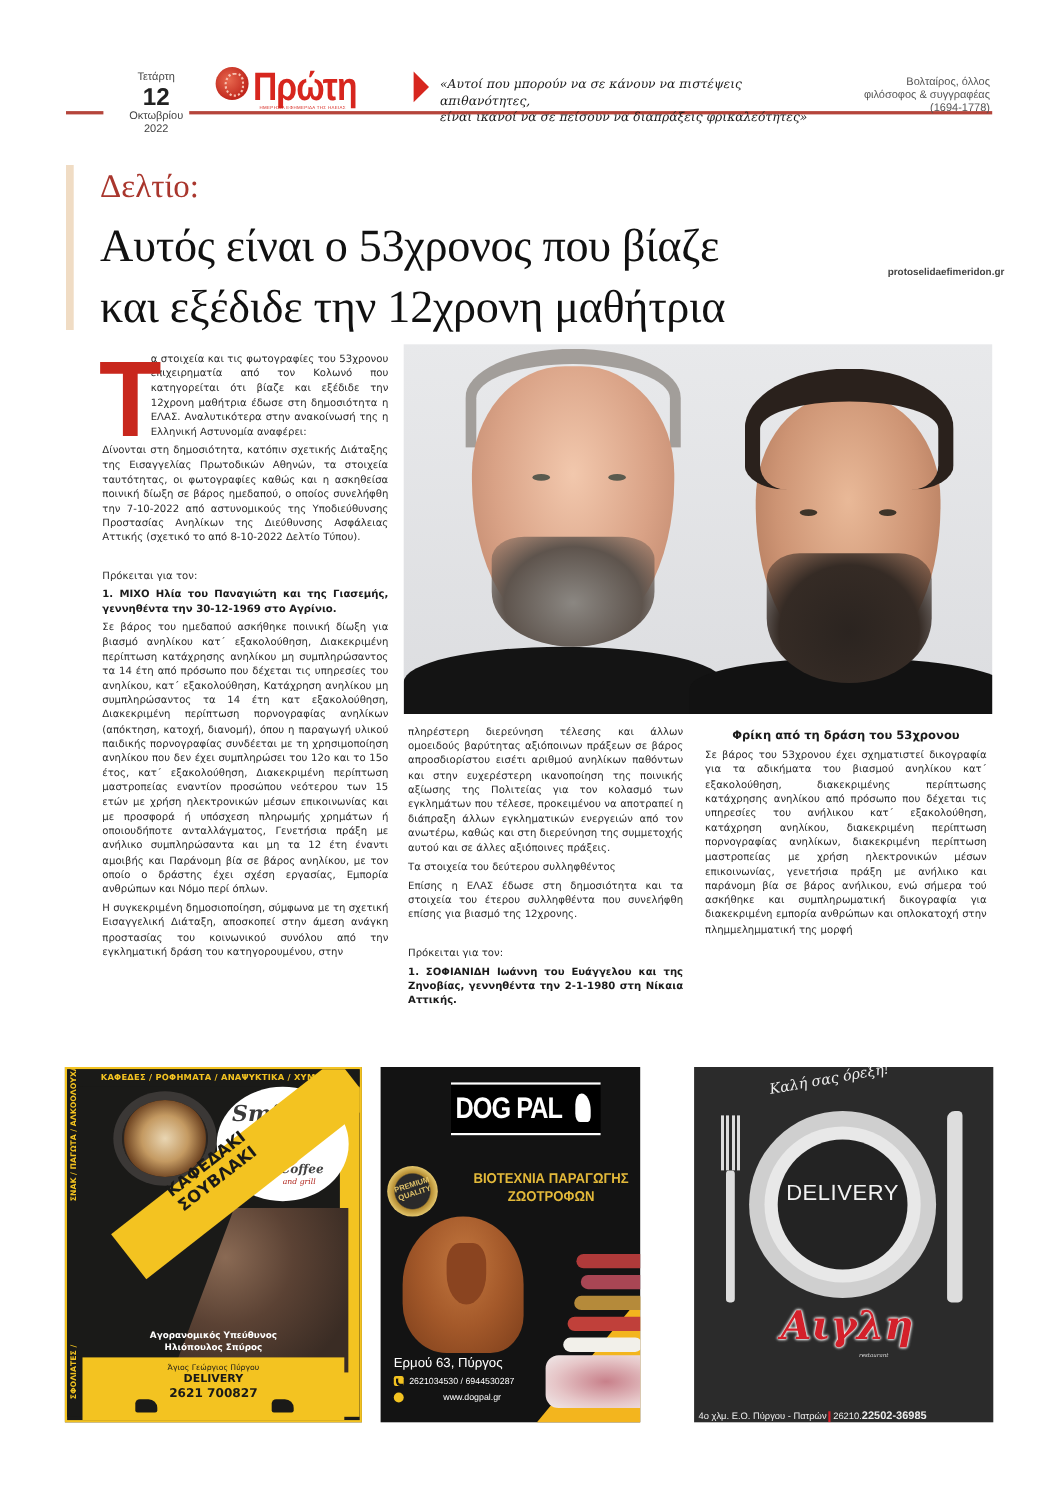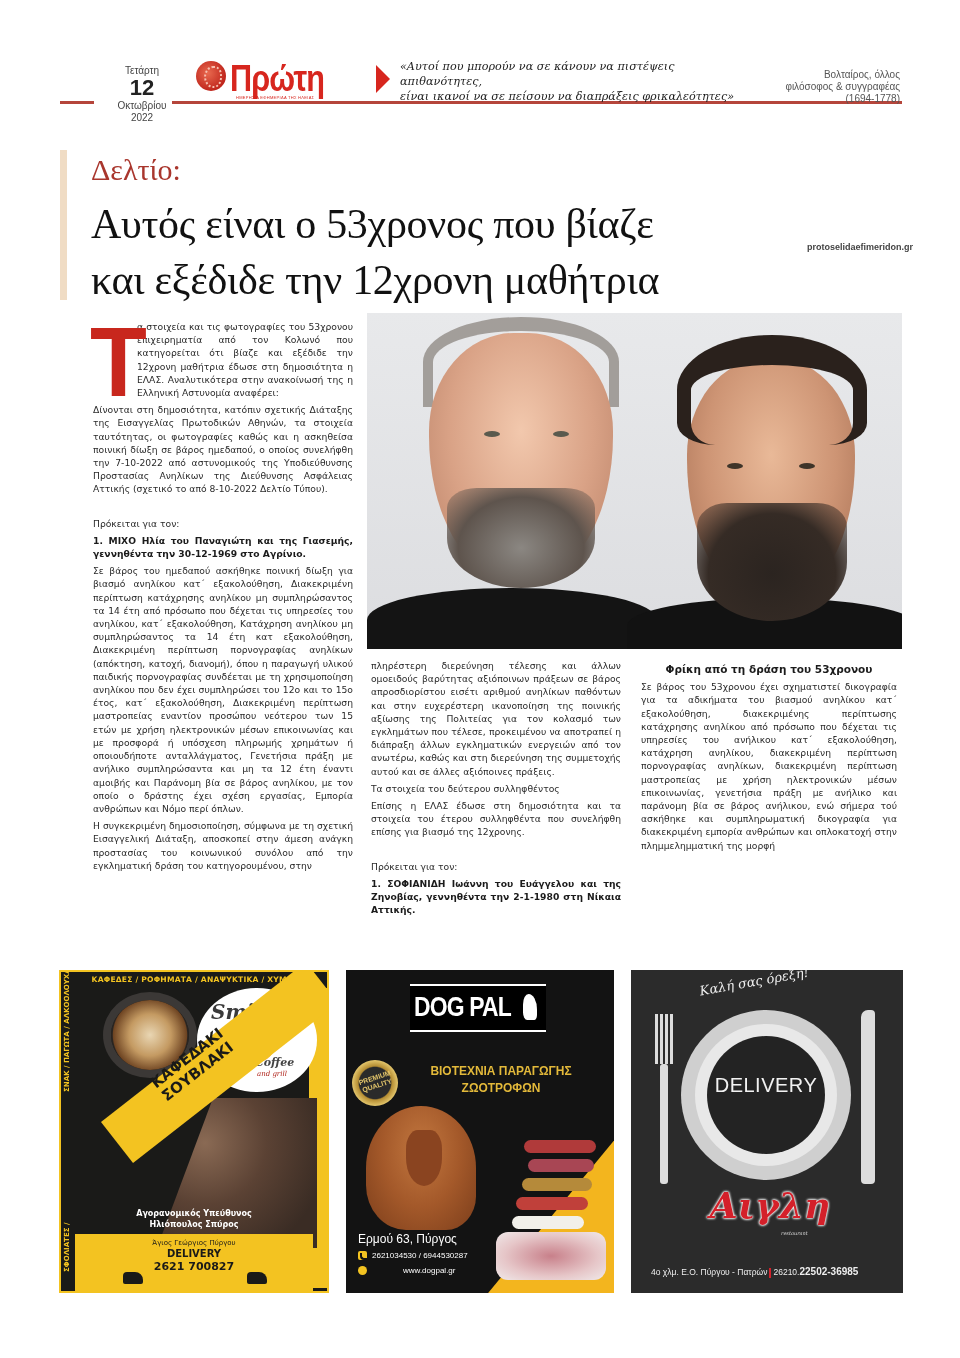--- a/index.html
+++ b/index.html
@@ -16,21 +16,21 @@
     .rule-left { position: absolute; left: 60px; top: 46px; width: 34px; height: 3px; background: #b5453b; }
     .rule-main { position: absolute; left: 172px; top: 46px; width: 730px; height: 3px; background: #b5453b; }
 
     .logo { position: absolute; left: 196px; top: 6px; width: 160px; height: 40px; display: flex; align-items: flex-start; }
     .logo-emblem { width: 30px; height: 30px; border-radius: 50%; background: radial-gradient(circle at 40% 40%, #e8694f, #c0261c 70%); margin-right: 4px; position: relative; overflow: hidden; }
     .logo-emblem::after { content: ""; position: absolute; left: 8px; top: 5px; width: 14px; height: 18px; border-radius: 50% 40% 45% 50%; border: 2px dotted #f7c0b0; }
     .logo-word { font-family: "Liberation Sans", sans-serif; font-weight: bold; font-size: 36px; color: #d7261e; letter-spacing: -1px; line-height: 36px; transform: scaleX(0.85); transform-origin: left center; }
     .logo-sub { position: absolute; left: 236px; top: 40px; font-size: 4px; color: #d7261e; letter-spacing: 0.3px; font-family: "Liberation Sans", sans-serif; }
 
     .quote-arrow { position: absolute; left: 376px; top: 10px; width: 0; height: 0; border-top: 14px solid transparent; border-bottom: 14px solid transparent; border-left: 14px solid #d7261e; }
-    .quote { position: absolute; left: 400px; top: 4px; width: 340px; font-family: "DejaVu Serif", serif; font-style: italic; font-size: 11.2px; line-height: 15px; color: #1c1c1c; }
+    .quote { position: absolute; left: 400px; top: 14px; width: 340px; font-family: "DejaVu Serif", serif; font-style: italic; font-size: 11.2px; line-height: 15px; color: #1c1c1c; }
     .quote-author { position: absolute; left: 750px; top: 14px; width: 150px; text-align: right; font-family: "Liberation Sans", sans-serif; font-size: 10px; line-height: 12px; color: #555; }
 
     
     .headline-bar { position: absolute; left: 60px; top: 150px; width: 7px; height: 150px; background: #f0dcc4; }
     .kicker { position: absolute; left: 91px; top: 152px; font-family: "Liberation Serif", serif; font-size: 30px; color: #a9362d; line-height: 36px; }
     .headline { position: absolute; left: 91px; top: 196px; width: 720px; font-family: "Liberation Serif", serif; font-size: 42px; line-height: 56px; color: #111; letter-spacing: -0.3px; }
     .watermark { position: absolute; left: 807px; top: 242px; font-family: "Liberation Sans", sans-serif; font-weight: bold; font-size: 9px; color: #444; }
 
     
     .body-text { font-family: "DejaVu Sans", sans-serif; font-size: 9.2px; line-height: 13.2px; color: #2a2a2a; text-align: justify; }
@@ -55,21 +55,21 @@
     .p1-body { left: 0; top: 275px; width: 290px; height: 80px; border-radius: 50% 50% 0 0 / 40% 40% 0 0; background: #141414; }
     .p2-head { left: 320px; top: 46px; width: 168px; height: 240px; border-radius: 46% 46% 44% 44% / 40% 40% 58% 58%; background: radial-gradient(ellipse at 50% 40%, #e9b998 0%, #cd9474 55%, #a56e52 100%); }
     .p2-hair { left: 310px; top: 22px; width: 190px; height: 110px; border-radius: 50% 50% 20% 20%; border-top: 30px solid #2a211c; border-left: 14px solid #2a211c; border-right: 14px solid #2a211c; }
     .p2-beard { left: 330px; top: 190px; width: 150px; height: 118px; border-radius: 20% 20% 50% 50%; background: radial-gradient(ellipse at 50% 60%, #2b2420 0%, #352b25 60%, rgba(60,45,38,0.3) 100%); }
     .p2-body { left: 260px; top: 285px; width: 290px; height: 70px; border-radius: 50% 50% 0 0 / 40% 40% 0 0; background: #121212; }
     .eye { position: absolute; width: 16px; height: 6px; border-radius: 50%; background: #5a5a4e; }
 
     
     .ad { position: absolute; top: 970px; height: 323px; overflow: hidden; }
     .ad1 { left: 59px; width: 270px; background: #1a1a18; border: 2px solid #f3c321; }
-    .ad2 { left: 346px; width: 268px; background: #131313; }
+    .ad2 { left: 346px; width: 236px; background: #131313; }
     .ad3 { left: 631px; width: 272px; background: #2b2b2b; }
 
     
     .ad1-top { position: absolute; left: 0; top: 0; width: 100%; height: 16px; background: #1a1a18; color: #f3c321; font-family: "DejaVu Sans", sans-serif; font-weight: bold; font-size: 7.6px; line-height: 16px; text-align: center; letter-spacing: 0.2px; }
     .ad1-left-strip { position: absolute; left: 0; top: 16px; width: 14px; height: 300px; background: #1a1a18; }
     .ad1-right-strip { position: absolute; right: 0; top: 16px; width: 18px; height: 300px; background: #f3c321; }
     .vlabel { position: absolute; font-family: "DejaVu Sans", sans-serif; font-weight: bold; font-size: 7px; white-space: nowrap; transform-origin: left top; }
     .ad1-vleft1 { left: 2px; top: 120px; color: #f3c321; transform: rotate(-90deg); }
     .ad1-vleft2 { left: 2px; top: 300px; color: #f3c321; transform: rotate(-90deg); }
     .ad1-vright1 { right: -96px; top: 20px; color: #1a1a18; transform: rotate(90deg); width: 120px; }
@@ -116,21 +116,21 @@
     .plate-outer { position: absolute; left: 50px; top: 40px; width: 170px; height: 170px; border-radius: 50%; background: #cfcfcf; }
     .plate-inner { position: absolute; left: 64px; top: 54px; width: 142px; height: 142px; border-radius: 50%; background: #e8e8e8; }
     .plate-center { position: absolute; left: 76px; top: 66px; width: 118px; height: 118px; border-radius: 50%; background: #232323; }
     .delivery-text { position: absolute; left: 76px; top: 104px; width: 118px; text-align: center; font-family: "Liberation Sans", sans-serif; font-size: 20px; color: #f2f2f2; letter-spacing: 0.5px; }
     .fork { position: absolute; left: 24px; top: 44px; width: 18px; height: 170px; }
     .fork-tines { position: absolute; left: 0; top: 0; width: 18px; height: 50px; background: repeating-linear-gradient(90deg, #ddd 0 3px, transparent 3px 5px); }
     .fork-handle { position: absolute; left: 5px; top: 50px; width: 8px; height: 120px; background: #ddd; border-radius: 3px; }
     .knife { position: absolute; left: 230px; top: 40px; width: 14px; height: 174px; background: #ddd; border-radius: 7px 4px 4px 4px; }
     .aigli-word { position: absolute; left: 64px; top: 214px; width: 150px; text-align: center; font-family: "DejaVu Serif", serif; font-style: italic; font-weight: bold; font-size: 36px; color: #d4202a; text-shadow: 0 0 3px #fff, 0 0 3px #fff, 0 0 2px #fff; }
     .aigli-sub { position: absolute; left: 150px; top: 260px; font-family: "DejaVu Serif", serif; font-style: italic; font-size: 5px; color: #ddd; }
-    .ad3-footer { position: absolute; left: 4px; top: 296px; width: 266px; font-family: "Liberation Sans", sans-serif; font-size: 8.5px; color: #eee; white-space: nowrap; margin-left: 16px; }
+    .ad3-footer { position: absolute; left: 4px; top: 312px; width: 266px; font-family: "Liberation Sans", sans-serif; font-size: 8.5px; color: #eee; white-space: nowrap; }
     .ad3-sep { display: inline-block; width: 2px; height: 10px; background: #d4202a; vertical-align: middle; margin: 0 2px; }
     .ad3-phone-big { font-weight: bold; font-size: 10px; }
   </style>
 </head>
 <body>
 
 <div class="header">
   <div class="rule-left"></div>
   <div class="date-block">
     <div class="date-weekday">Τετάρτη</div>

